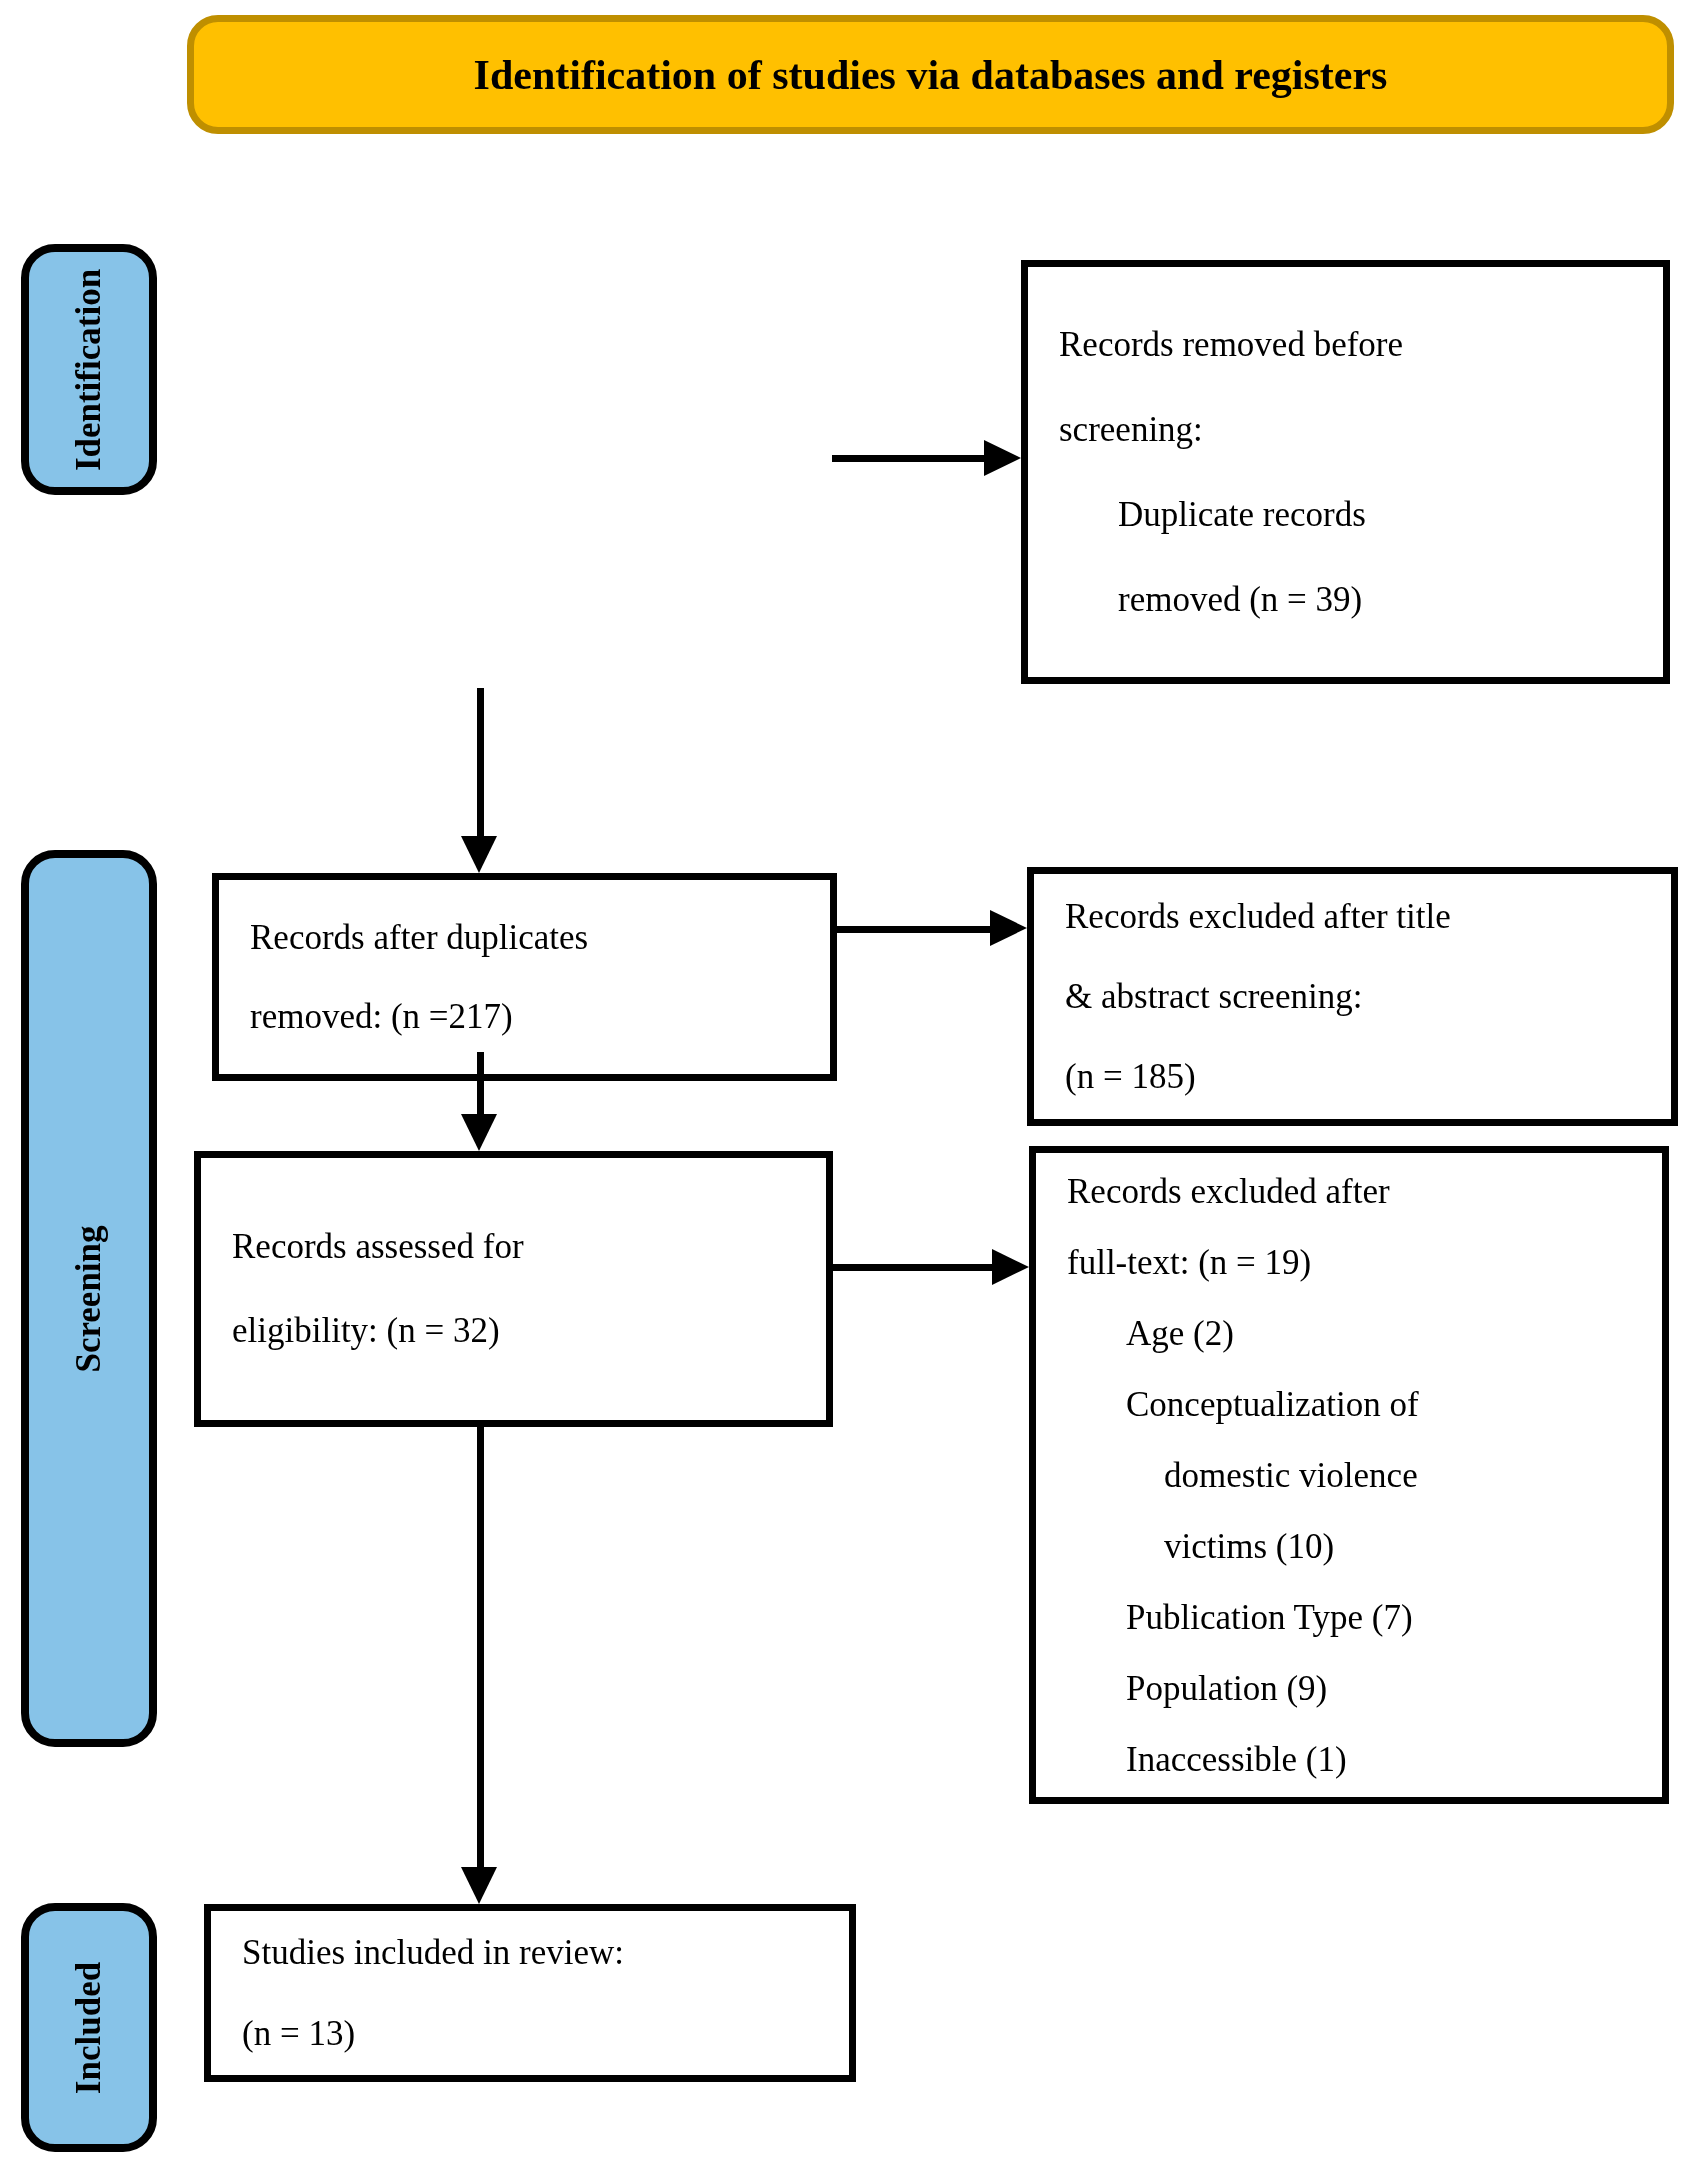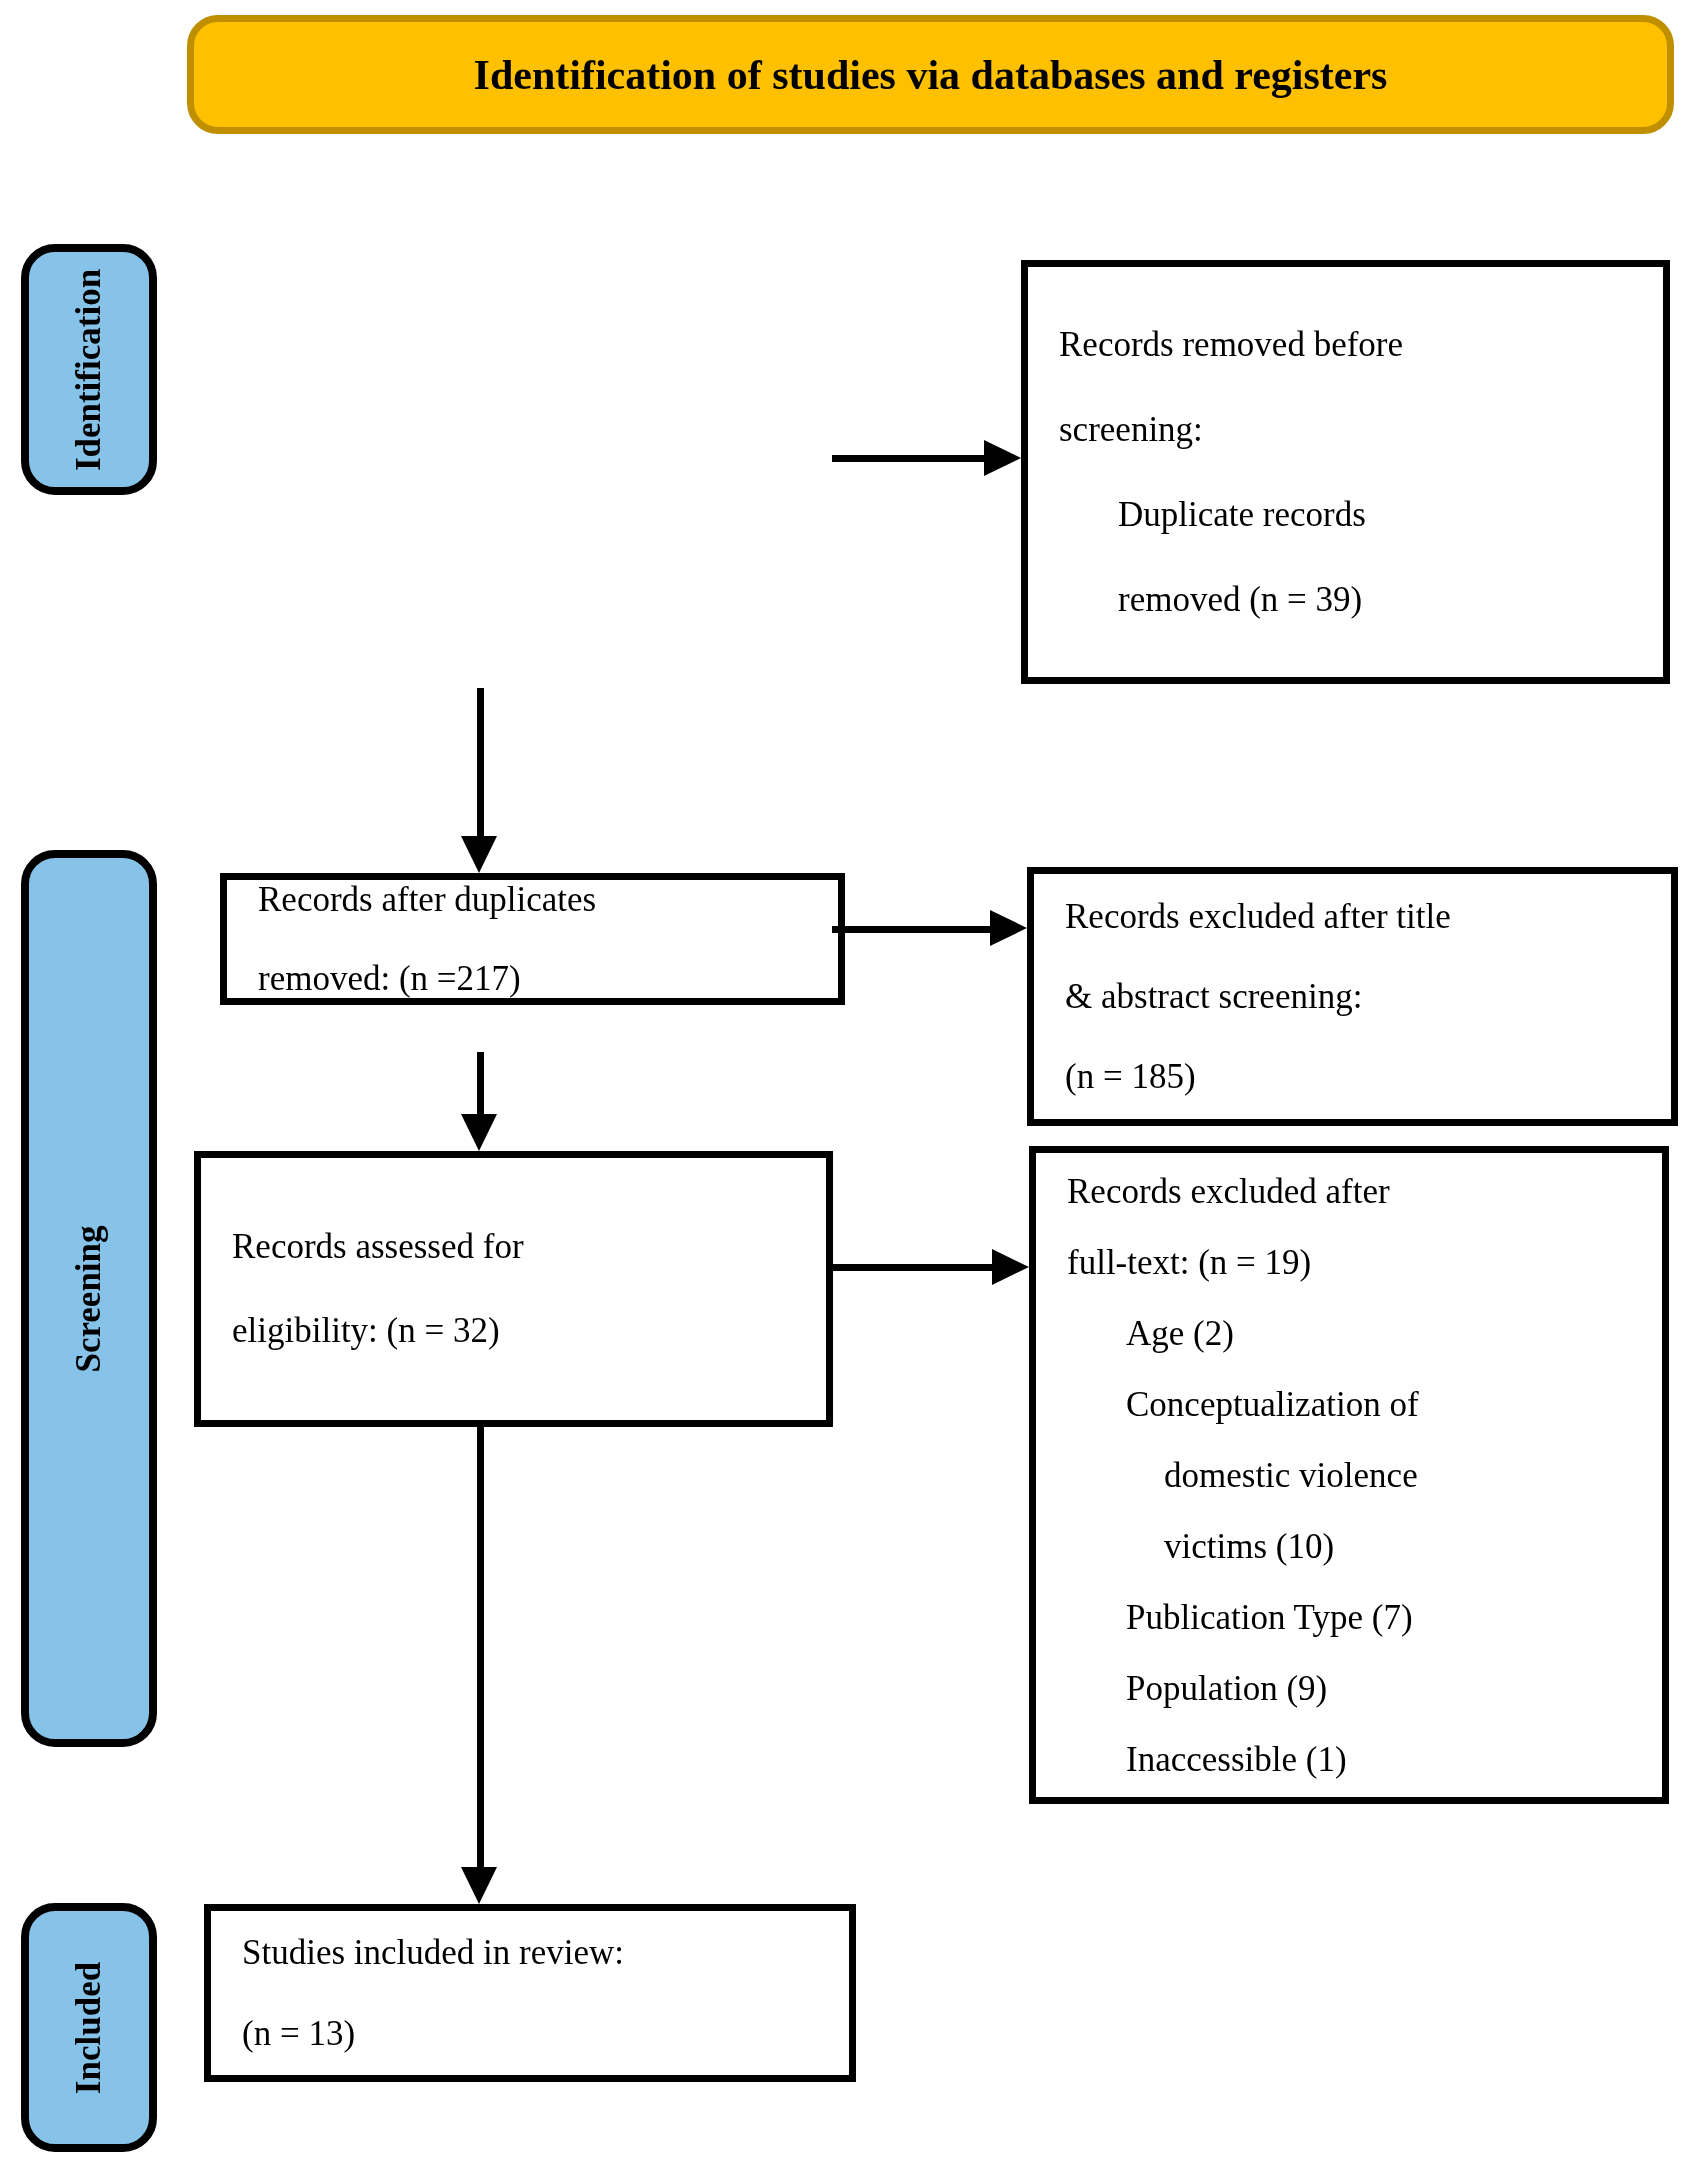--- a/index.html
+++ b/index.html
@@ -45,21 +45,21 @@
     display:flex;flex-direction:column;justify-content:center;
     font-size:35px;
     padding-left:31px;padding-right:10px;
   }
   .line{white-space:nowrap;}
   .ind1{padding-left:59px;}
   .ind2{padding-left:97px;}
 
   .box-identified{left:194px;top:263px;width:639px;height:425px;line-height:89px;}
   .box-removed-before{left:1021px;top:260px;width:649px;height:424px;line-height:85px;}
-  .box-after-duplicates{left:220px;top:873px;width:625px;height:132px;line-height:79px;}
+  .box-after-duplicates{left:212px;top:873px;width:625px;height:208px;line-height:79px;}
   .box-excluded-title{left:1027px;top:867px;width:651px;height:259px;line-height:80px;}
   .box-assessed{left:194px;top:1151px;width:639px;height:276px;line-height:84px;}
   .box-excluded-fulltext{left:1029px;top:1146px;width:640px;height:658px;line-height:71px;}
   .box-included-studies{left:204px;top:1904px;width:652px;height:178px;line-height:81px;}
 
   
   .hline,.vline{position:absolute;background:#000;}
   .hline{height:7.3px;}
   .vline{width:7.3px;}
   .head-right{

